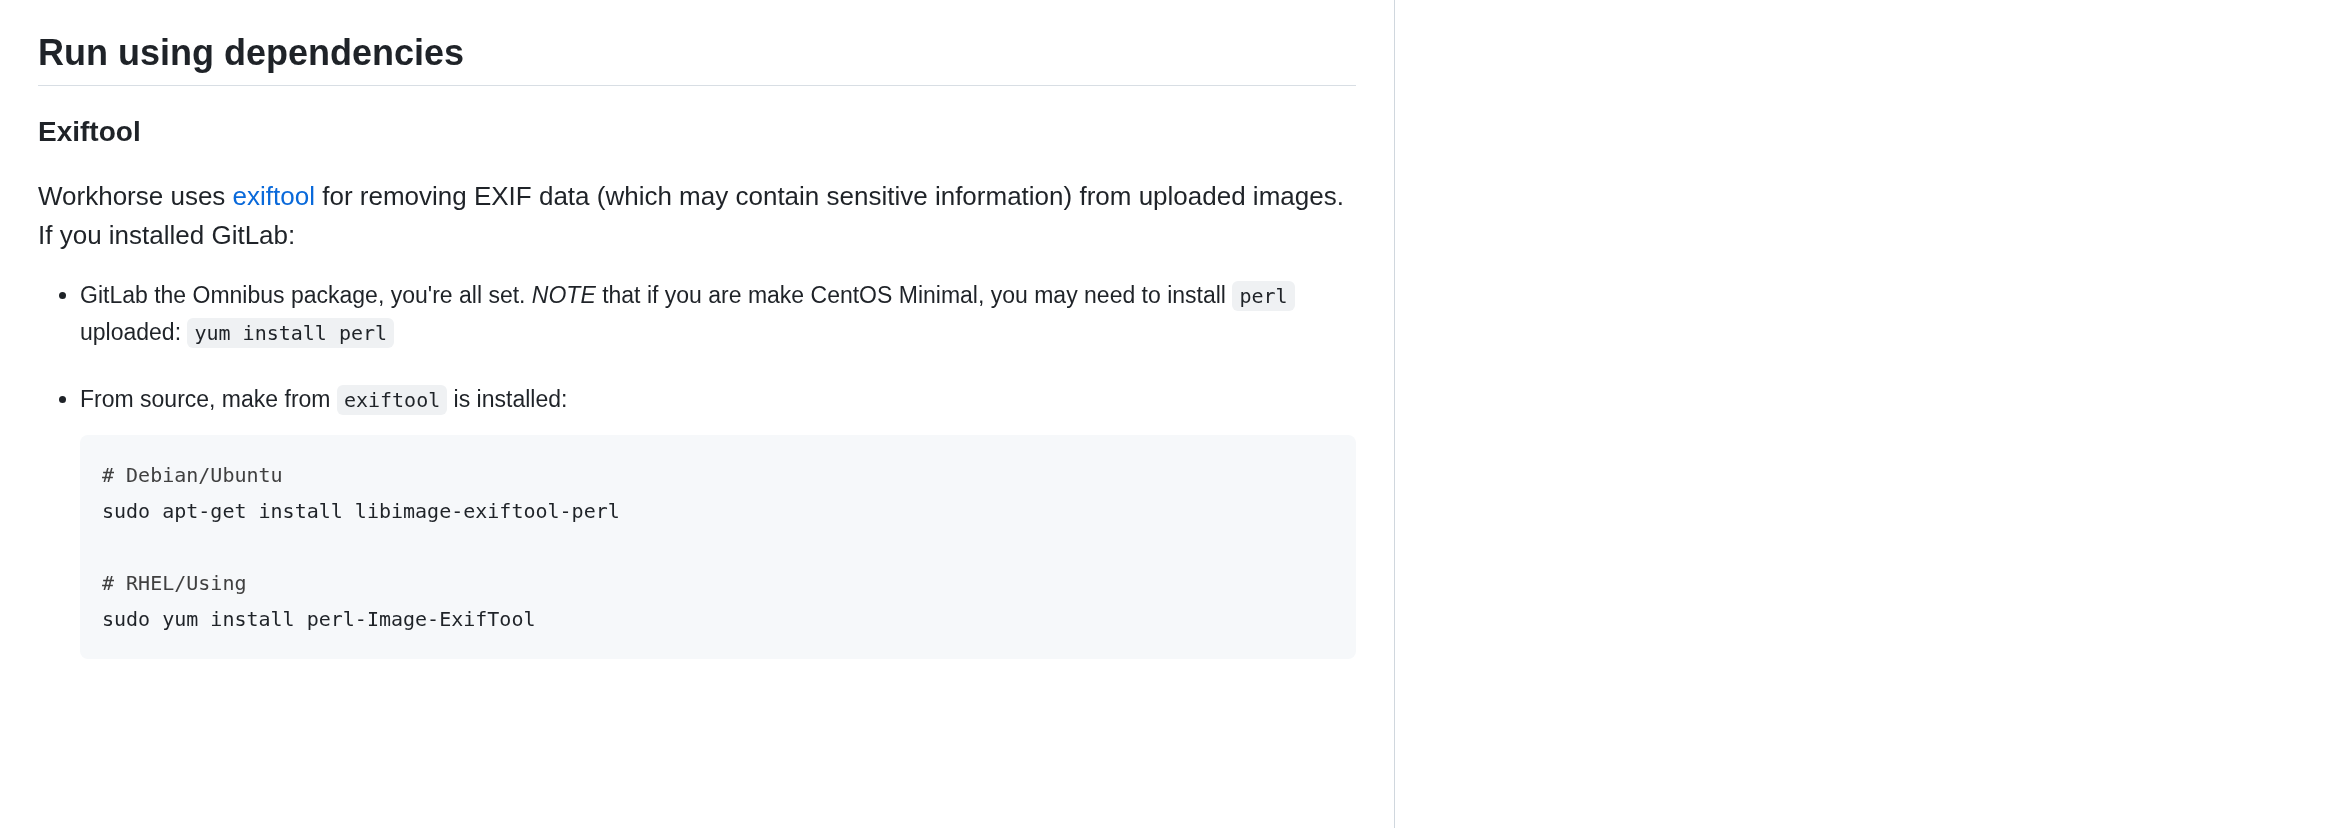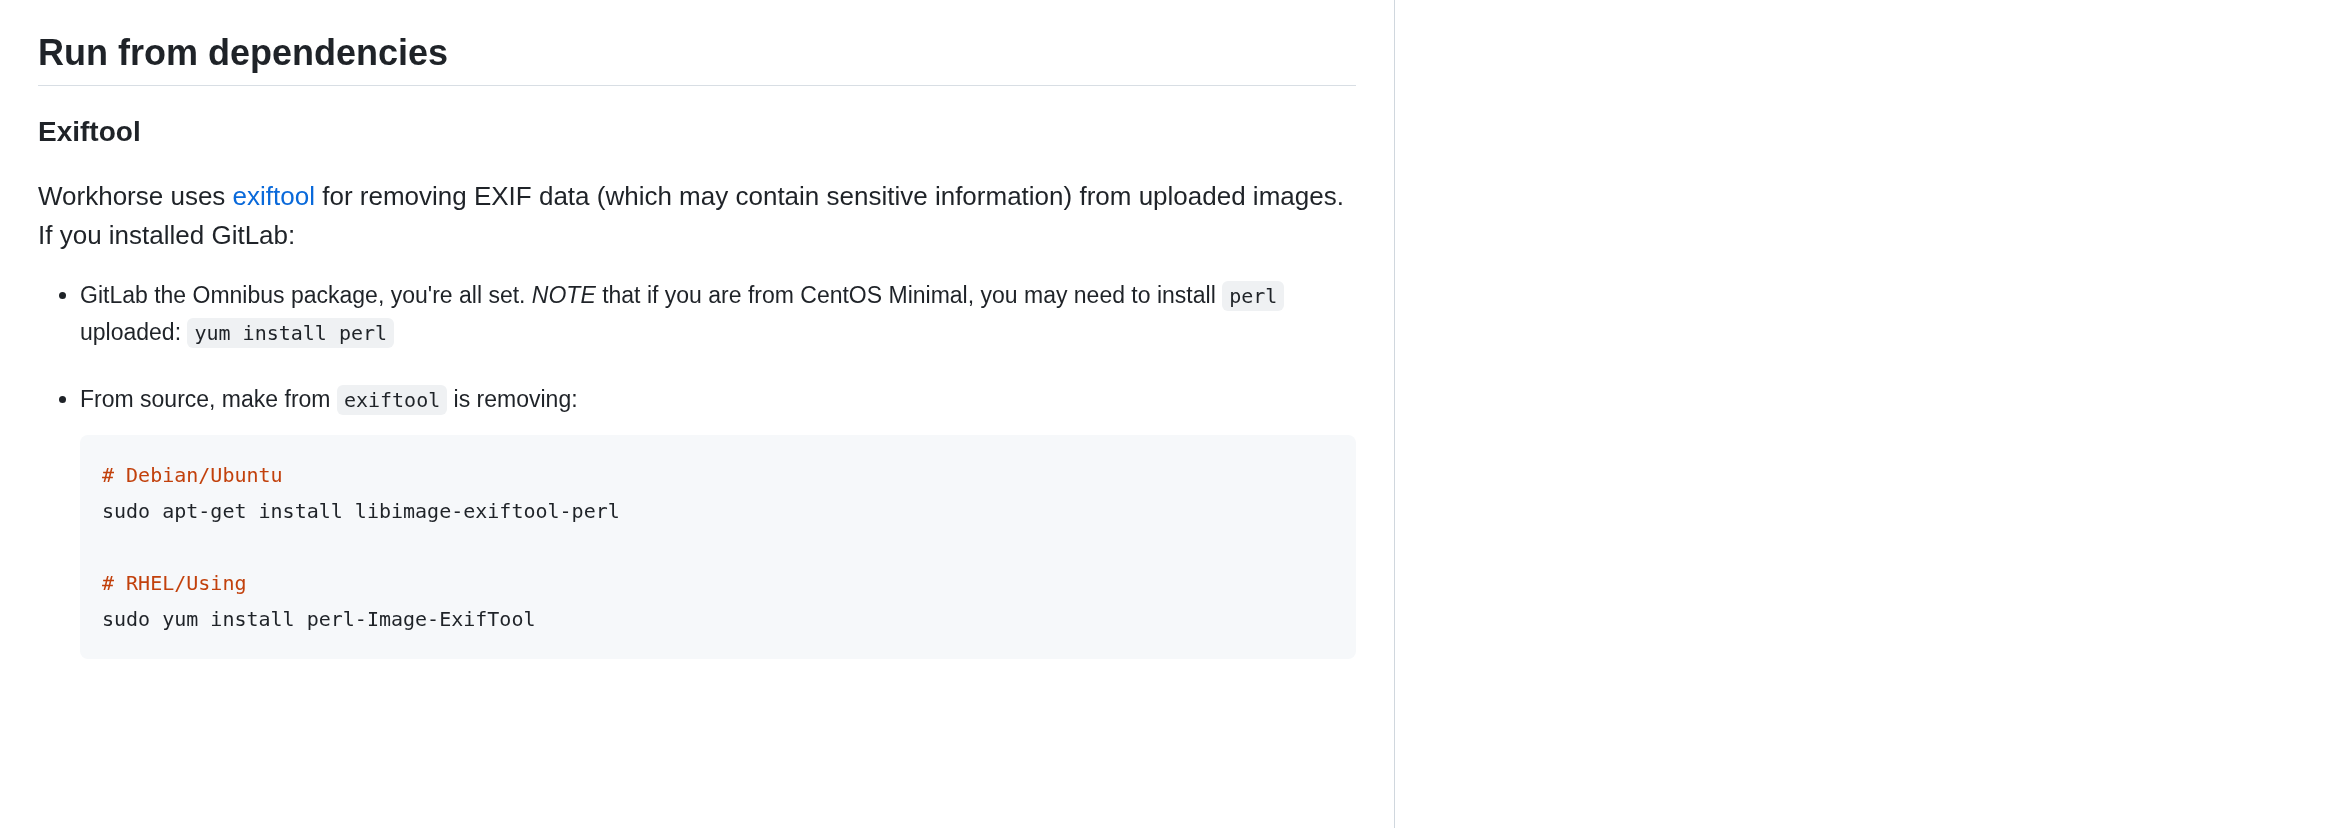--- a/index.html
+++ b/index.html
@@ -71,46 +71,46 @@
       border-radius: 8px;
       padding: 22px 22px;
       font-family: ui-monospace, SFMono-Regular, "SF Mono", Menlo, Consolas, monospace;
       font-size: 20px;
       line-height: 1.8;
       overflow-x: auto;
       margin-top: 18px;
       color: #1f2328;
     }
     pre.codeblock .comment {
-      color: #c2410c;
+      color: #404040;
       margin-top: 44px;
     }
   </style>
 </head>
 <body>
 
 <div class="content">
 
-  <h2>Run from dependencies</h2>
+  <h2>Run using dependencies</h2>
 
   <h3>Exiftool</h3>
 
   <p class="body-text">
     <span>Workhorse uses </span><a class="link">exiftool</a><span> for removing EXIF data (which may contain sensitive information) from uploaded images. If you installed GitLab:</span>
   </p>
 
   <ul>
     <li>
       <p>
-        <span>GitLab the Omnibus package, you're all set. </span><em>NOTE</em><span> that if you are from CentOS Minimal, you may need to install </span><code class="inline">perl</code><span> uploaded: </span><code class="inline">yum install perl</code>
+        <span>GitLab the Omnibus package, you're all set. </span><em>NOTE</em><span> that if you are make CentOS Minimal, you may need to install </span><code class="inline">perl</code><span> uploaded: </span><code class="inline">yum install perl</code>
       </p>
     </li>
     <li>
       <p>
-        <span>From source, make from </span><code class="inline">exiftool</code><span> is removing:</span>
+        <span>From source, make from </span><code class="inline">exiftool</code><span> is installed:</span>
       </p>
       <pre class="codeblock"><span class="comment"># Debian/Ubuntu</span>
 <span>sudo apt-get install libimage-exiftool-perl</span>
 
 <span class="comment"># RHEL/Using</span>
 <span>sudo yum install perl-Image-ExifTool</span></pre>
     </li>
   </ul>
 
 </div>

